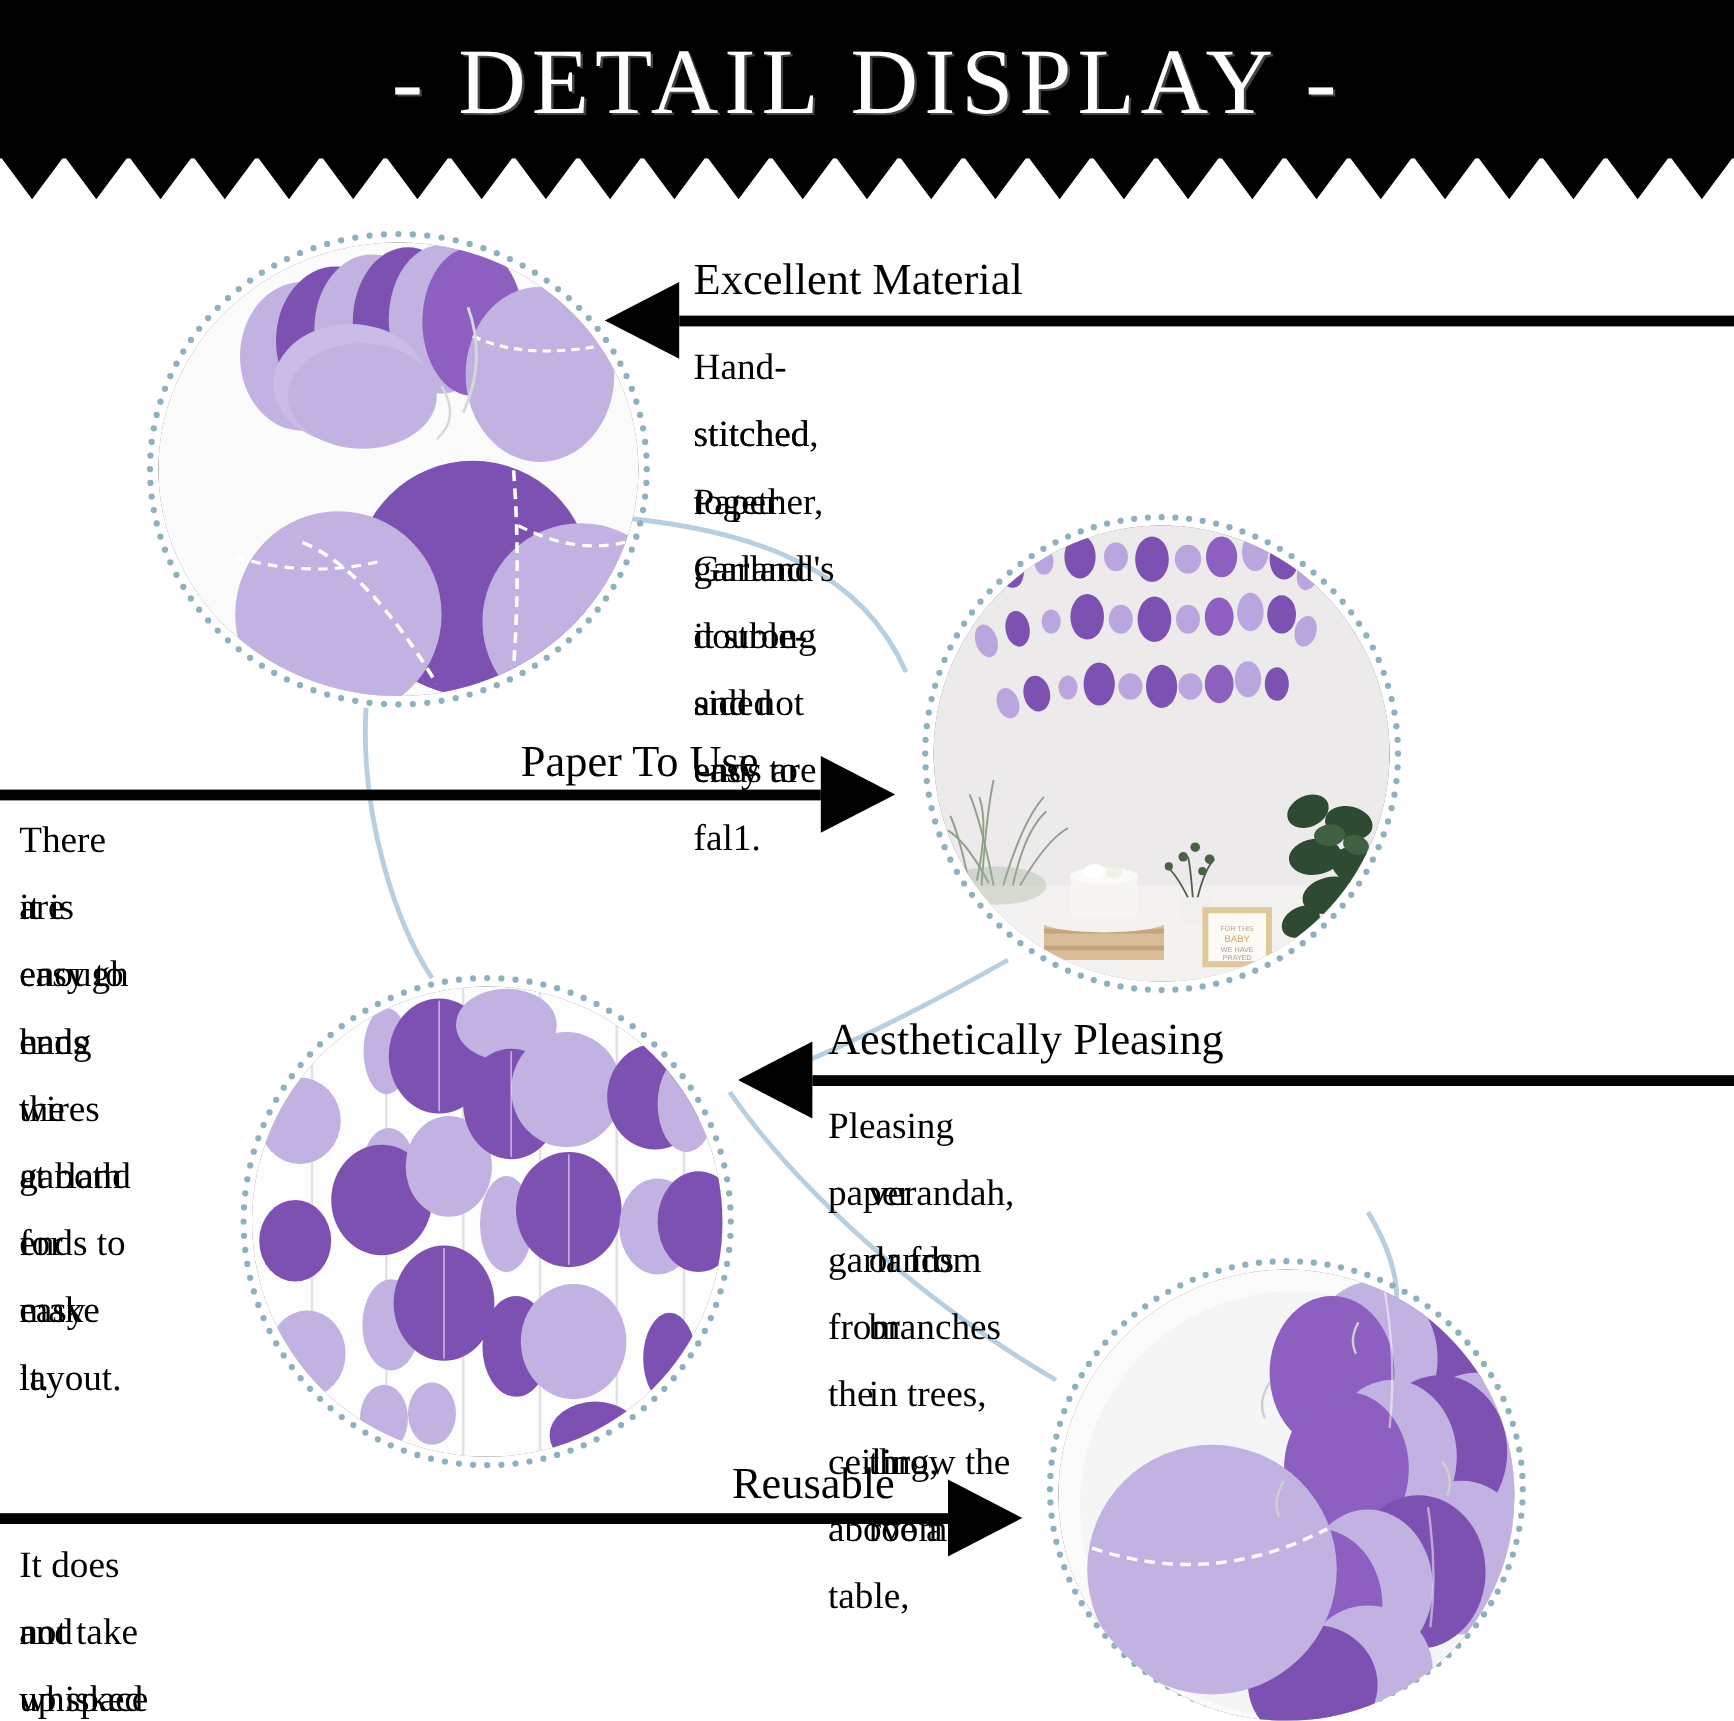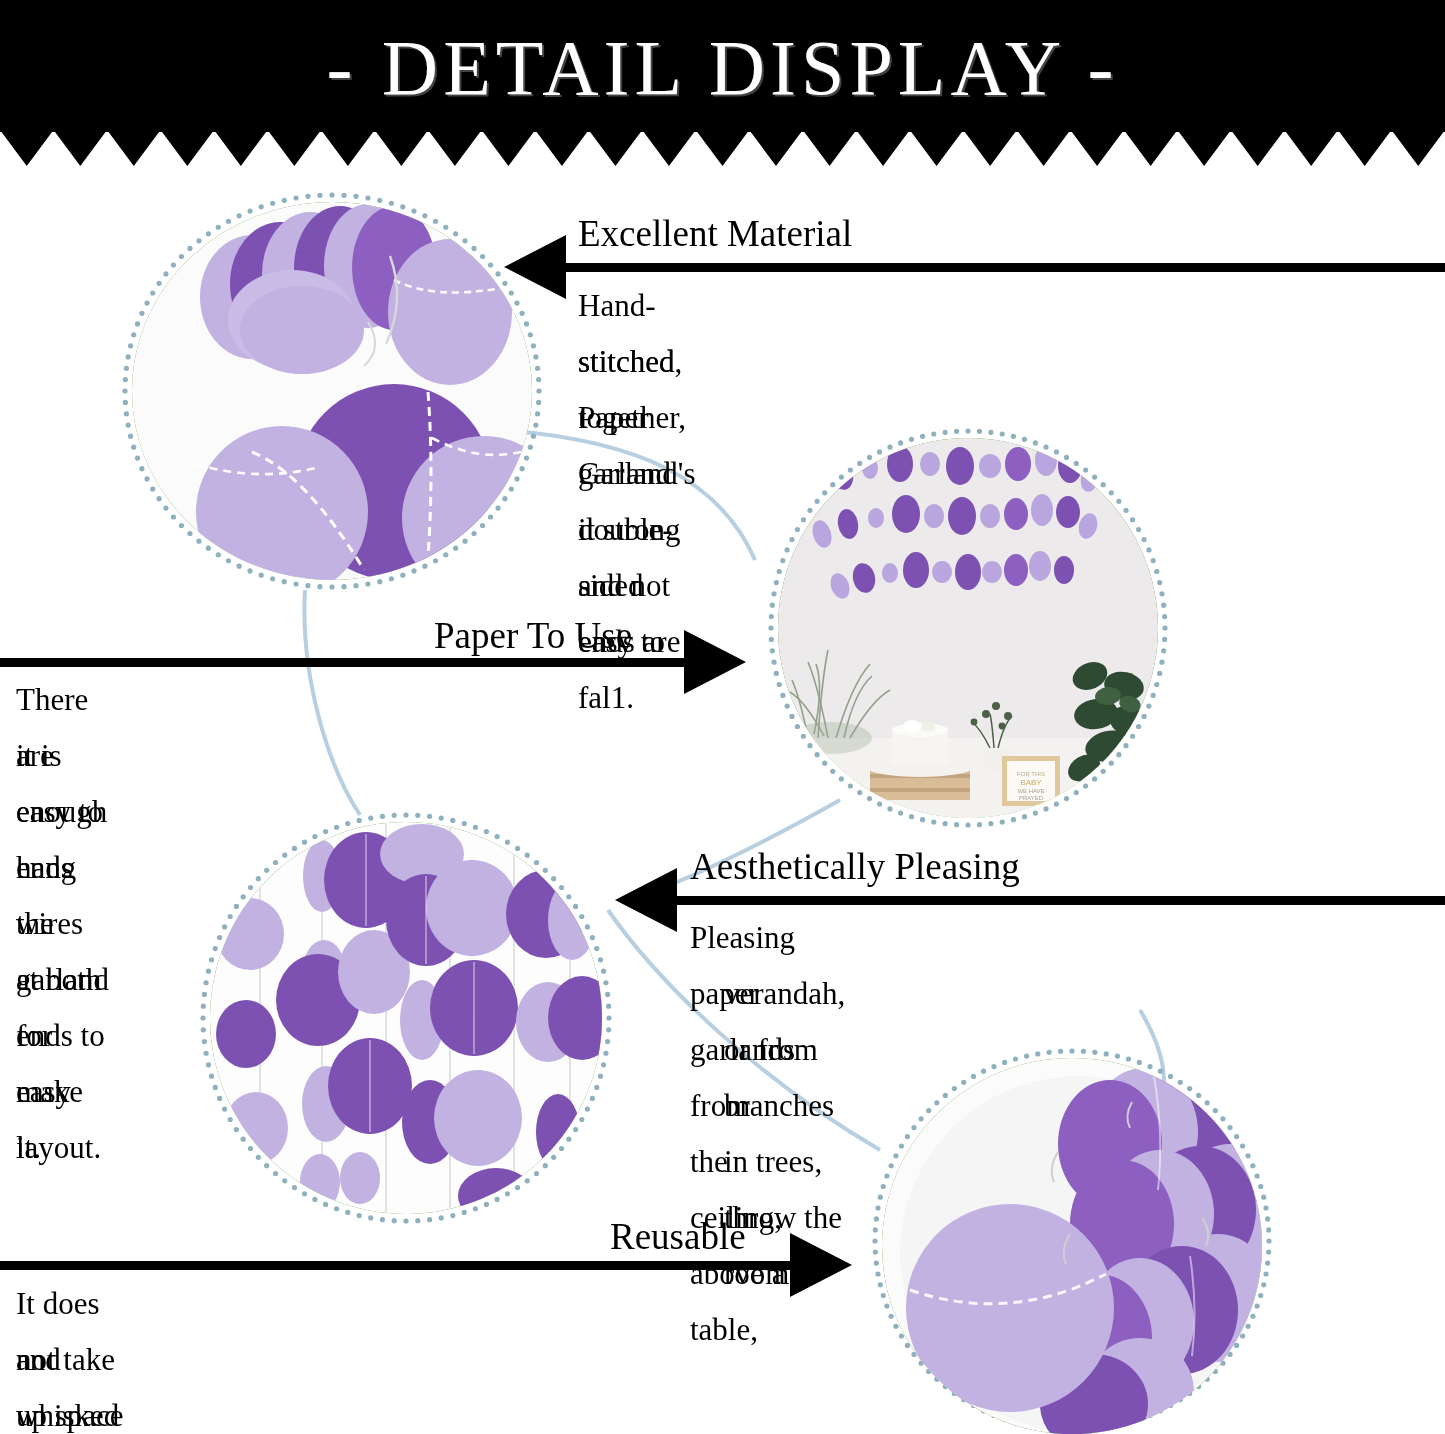--- a/index.html
+++ b/index.html
@@ -20,21 +20,21 @@
   .callout .c-title{position:absolute;font-size:37px;line-height:44px;white-space:nowrap;}
   .callout .c-rule{position:absolute;height:9px;background:#000;}
   .callout .c-head{position:absolute;width:0;height:0;}
   .c-head.left{border-top:32px solid transparent;border-bottom:32px solid transparent;
                border-right:62px solid #000;}
   .c-head.right{border-top:32px solid transparent;border-bottom:32px solid transparent;
                 border-left:62px solid #000;}
   .callout .c-body{position:absolute;font-size:31px;line-height:56px;}
 
   
-  .photo{position:absolute;border-radius:50%;overflow:hidden;background:#4d7c0f;}
+  .photo{position:absolute;border-radius:50%;overflow:hidden;background:#737373;}
   .dots{position:absolute;border-radius:50%;
         border:4px dotted #8fb0bd;box-sizing:border-box;}
   .connector{position:absolute;pointer-events:none;}
 </style>
 </head>
 <body>
 
 <div id="header-banner">
   <div id="header-bar"></div>
   <div id="header-title">- DETAIL DISPLAY -</div>

